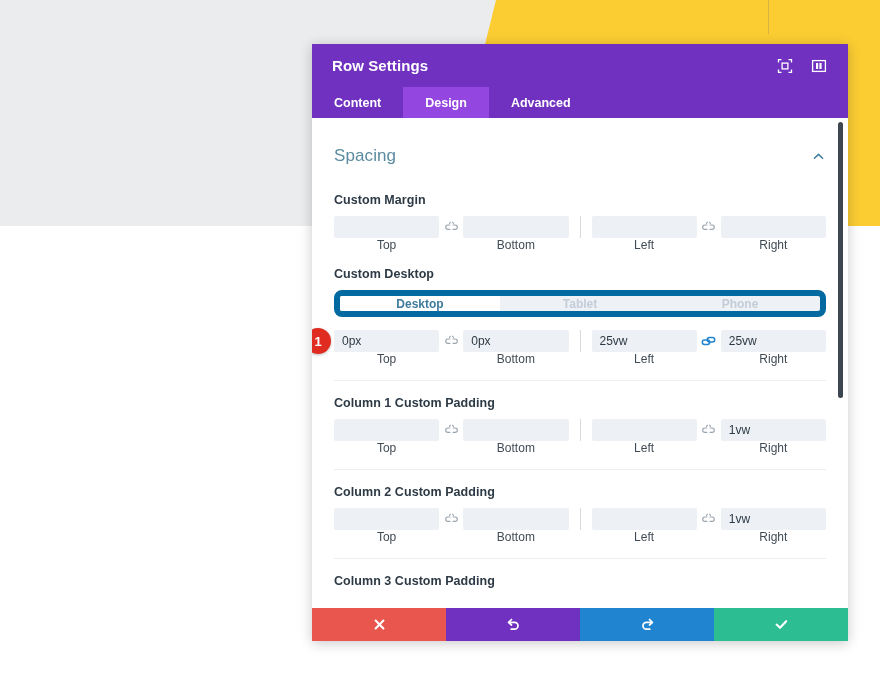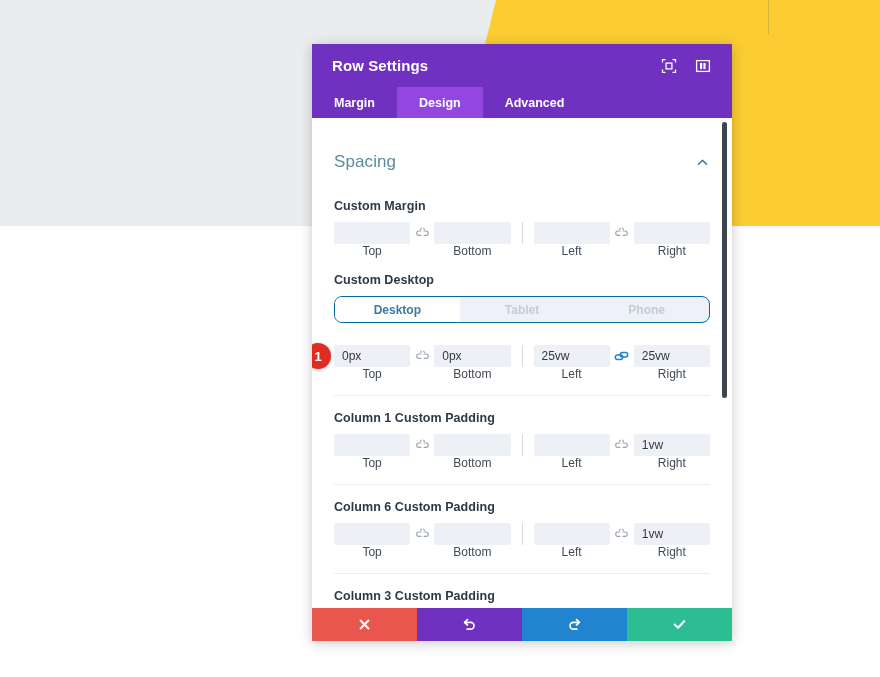--- a/index.html
+++ b/index.html
@@ -40,21 +40,21 @@
   .bg-tick {
     position: absolute;
     width: 1px; background: #b9a24a;
     opacity: .55;
   }
 
   
   .modal {
     position: absolute;
     left: 312px; top: 44px;
-    width: 420px; height: 597px;
+    width: 536px; height: 597px;
     background: #ffffff;
     box-shadow: 0 2px 12px rgba(0,0,0,.22);
     display: flex; flex-direction: column;
     overflow: hidden;
   }
   .modal-header {
     height: 43px; flex: 0 0 43px;
     background: #7031c0;
     display: flex; align-items: center;
     padding: 0 20px;
@@ -88,21 +88,21 @@
     cursor: pointer;
   }
   .tab.active { background: #9446e0; }
 
   .modal-body {
     flex: 1 1 auto;
     position: relative;
     overflow: hidden;
     background: #ffffff;
   }
-  .body-inner { padding: 12px 22px 0 22px; }
+  .body-inner { padding: 6px 22px 0 22px; }
 
   
   .section-head {
     display: flex; align-items: center;
     padding: 22px 0 14px 0;
     cursor: pointer;
   }
   .section-title {
     color: #5b8ba0;
     font-size: 17px;
@@ -122,24 +122,24 @@
     font-weight: bold;
     margin: 13px 0 9px 0;
     letter-spacing: .05px;
   }
 
   
   .device-tabs {
     display: flex;
     height: 27px;
     background: #eef1f5;
-    border: 1px solid #0369a1;
+    border: 6px solid #0369a1;
     border-radius: 8px;
     overflow: hidden;
-    margin-bottom: 22px;
+    margin-bottom: 13px;
   }
   .device-tab {
     flex: 1;
     display: flex; align-items: center; justify-content: center;
     font-size: 12px; font-weight: bold;
     color: #c3cdd8;
     cursor: pointer;
   }
   .device-tab.active {
     background: #ffffff;
@@ -269,21 +269,21 @@
           <svg width="16" height="16" viewBox="0 0 16 16">
             <rect x="1.6" y="2.6" width="12.8" height="10.8" fill="none" stroke="#ffffff" stroke-width="1.3"></rect>
             <rect x="5.0" y="5.0" width="2.2" height="6.0" fill="#ffffff"></rect>
             <rect x="8.4" y="5.0" width="2.2" height="6.0" fill="#ffffff"></rect>
           </svg>
         </div>
       </div>
     </div>
 
     <div class="tabs">
-      <div class="tab">Margin</div>
+      <div class="tab">Content</div>
       <div class="tab active">Design</div>
       <div class="tab">Advanced</div>
     </div>
 
     <div class="modal-body">
       <div class="body-inner">
 
         <div class="section-head">
           <div class="section-title">Spacing</div>
           <div class="chev">
@@ -436,21 +436,21 @@
               <div class="fcell">
                 <input class="finput" type="text" value="1vw" style="">
                 <div class="flabel">Right</div>
               </div>
             </div>
           </div>
           <div class="divider-line"></div>
         </div>
 
         <div class="fgroup">
-          <div class="fglabel">Column 6 Custom Padding</div>
+          <div class="fglabel">Column 2 Custom Padding</div>
           <div class="frow">
             <div class="fhalf">
               <div class="fcell">
                 <input class="finput" type="text" value="" style="">
                 <div class="flabel">Top</div>
               </div>
               <div class="linkbtn">
                 <svg width="15" height="13" viewBox="0 0 15 13">
                   <g fill="none" stroke="#9aa4ae" stroke-width="1.15" stroke-linecap="round">
                     <path d="M5.9 4.0H3.9a2.2 2.2 0 0 0 0 4.4h2.0"></path>

